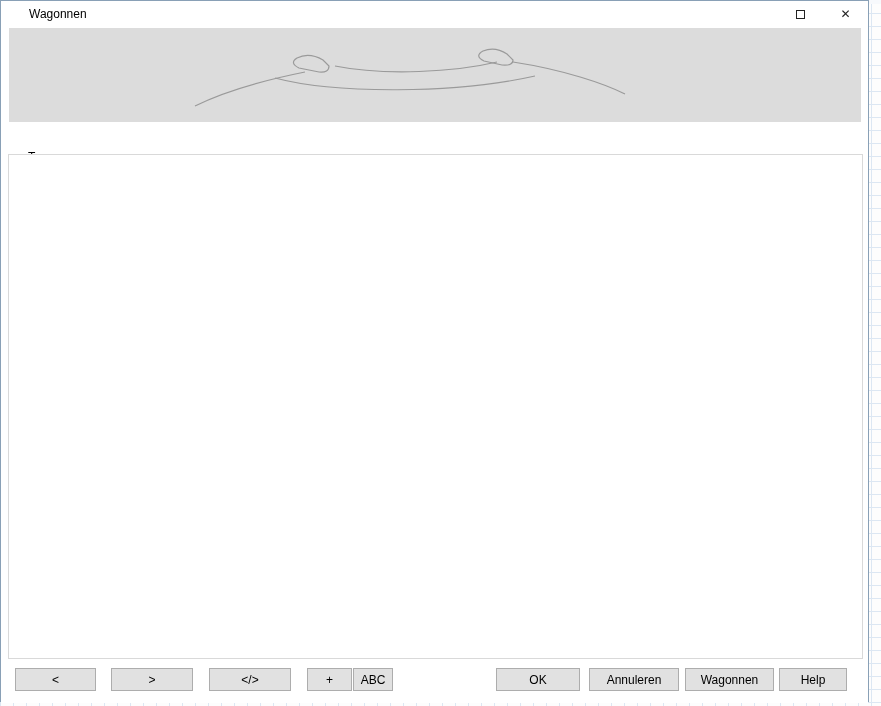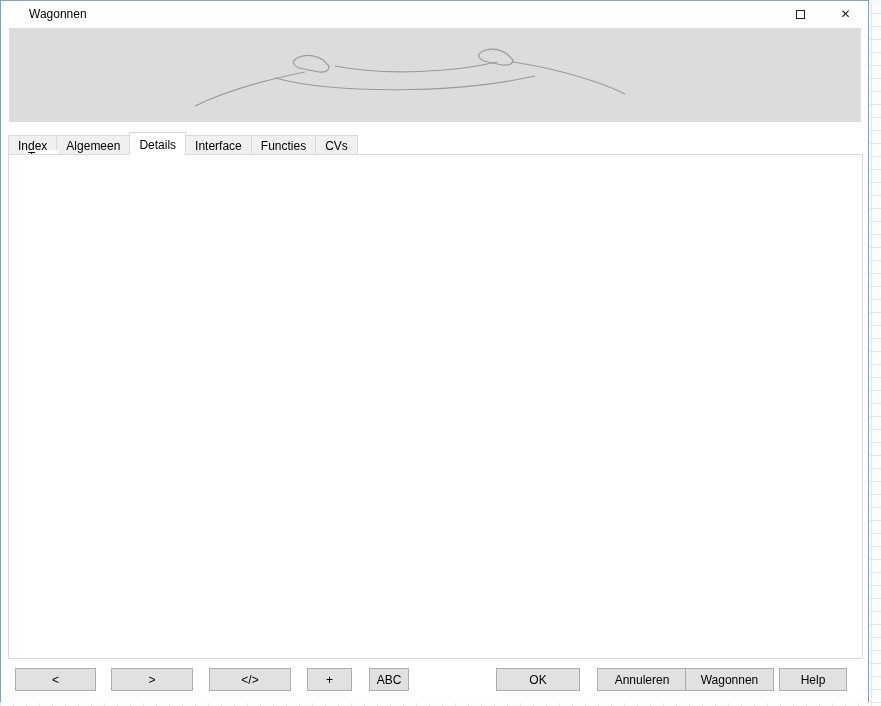--- a/index.html
+++ b/index.html
@@ -126,28 +126,20 @@
         <path d="M168,28 q-14,-8 -26,-2 q-8,5 2,10 l20,4 q10,1 10,-6 z"></path>
         <path d="M352,22 q-12,-8 -24,-3 q-9,5 1,10 l18,4 q11,1 11,-5 z"></path>
         <path d="M180,34 C230,44 300,40 342,30"></path>
         <path d="M150,40 C90,52 60,64 40,74"></path>
         <path d="M358,30 C410,38 450,52 470,62"></path>
         <path d="M120,46 C180,62 300,62 380,44"></path>
       </g>
     </svg>
   </div>
 
-  <div class="tabs">
-    <div class="tab">Index</div>
-    <div class="tab">Algemeen</div>
-    <div class="tab active">Details</div>
-    <div class="tab">Interface</div>
-    <div class="tab">Functies</div>
-    <div class="tab">CVs</div>
-  </div>
 
   <div class="panel"></div>
 
   <div class="groupbox" style="left:14px; top:156px; width:156px; height:47px;">
     <span class="legend">Type</span>
     <div class="radio" style="left:8px; top:18px;">
       <span class="dot"></span>
       <span>Goederen</span>
     </div>
     <div class="radio checked" style="left:76px; top:18px;">
@@ -272,20 +264,20 @@
       <div class="strack"></div>
       <div class="sarrow">▼</div>
     </div>
   </div>
 
   <div class="footer-area">
     <div class="btn" style="left:14px; top:9px; width:81px;">&lt;</div>
     <div class="btn" style="left:110px; top:9px; width:82px;">&gt;</div>
     <div class="btn" style="left:208px; top:9px; width:82px;">&lt;/&gt;</div>
     <div class="btn" style="left:306px; top:9px; width:45px;">+</div>
-    <div class="btn" style="left:368px; top:9px; width:40px;">ABC</div>
+    <div class="btn" style="left:352px; top:9px; width:40px;">ABC</div>
     <div class="btn" style="left:495px; top:9px; width:84px;">OK</div>
-    <div class="btn" style="left:588px; top:9px; width:90px;margin-left:8px;">Annuleren</div>
+    <div class="btn" style="left:588px; top:9px; width:90px;">Annuleren</div>
     <div class="btn" style="left:684px; top:9px; width:89px;">Wagonnen</div>
     <div class="btn" style="left:778px; top:9px; width:68px;">Help</div>
   </div>
 
 </div>
 
 </body></html>

